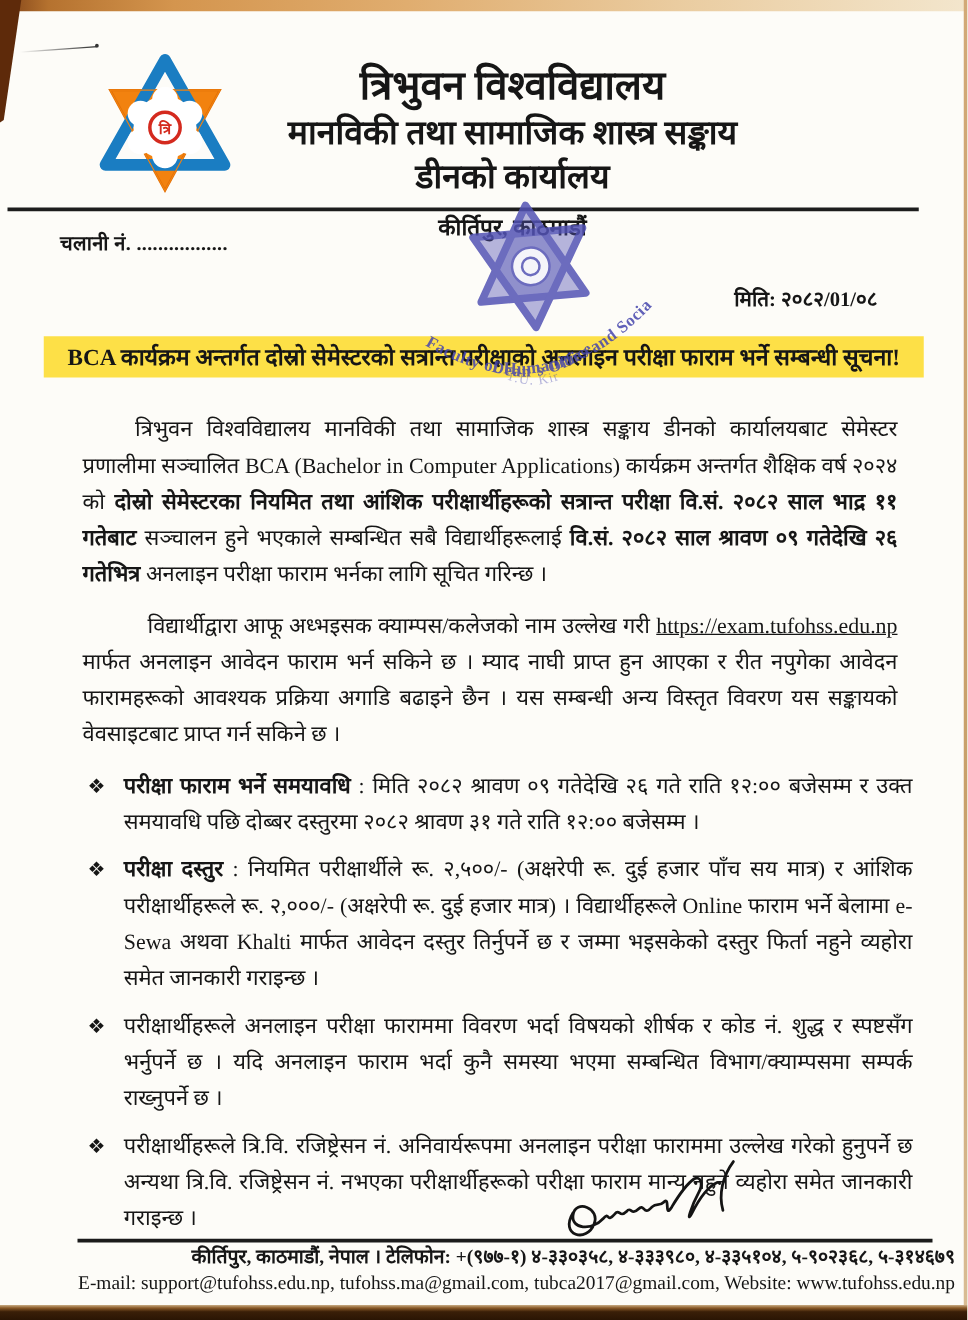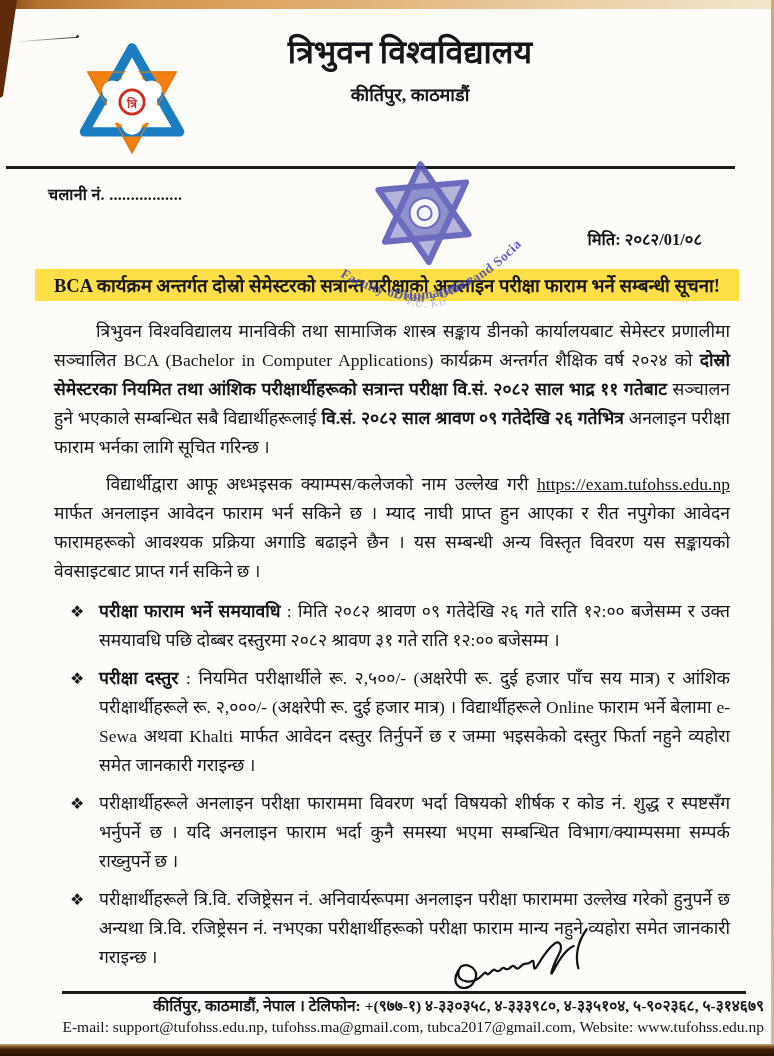--- a/index.html
+++ b/index.html
@@ -18,39 +18,39 @@
     background:linear-gradient(0deg,#2a1504 0,#3a1f08 55%,#8a5a28 80%,#c9ad85 100%);}
   .scan-left-wedge{position:absolute;top:0;left:0;}
   .pen-scratch{position:absolute;top:39px;left:16px;width:62px;height:1px;
     background:linear-gradient(90deg,rgba(120,120,120,.0),rgba(90,90,90,.8) 60%,#333 95%);
     transform:rotate(-4deg);}
   .pen-dot{position:absolute;top:35px;left:76px;width:3px;height:3px;border-radius:50%;background:#333;}
 
   
   .logo{position:absolute;top:42px;left:76px;}
   .hgroup{position:absolute;top:36px;left:64px;right:18px;text-align:center;line-height:1;}
-  .h-university{font-size:32px;font-weight:700;margin:0 0 9px;}
+  .h-university{font-size:32px;font-weight:700;margin:16px 0 9px;}
   .h-faculty{font-size:27px;font-weight:700;margin:0 0 8px;}
   .h-office{font-size:27px;font-weight:700;margin:0 0 7px;}
   .h-location{font-size:18px;font-weight:700;margin:18px;}
   .hrule{position:absolute;top:166px;left:6px;width:729px;height:3px;background:#1d1d1d;}
 
   .chalani{position:absolute;top:183px;left:48px;font-size:16px;font-weight:700;letter-spacing:.3px;text-align:center;}
   .date-line{position:absolute;top:227px;right:72px;font-size:16.5px;font-weight:700;}
 
   .stamp{position:absolute;top:158px;left:322px;transform:rotate(-5deg);opacity:.85;z-index:3;}
 
   .title-wrap{position:absolute;top:269px;left:0;right:0;text-align:center;z-index:2;}
   .title-hl{display:inline-block;background:#fde047;padding:3px 19px 4px;
     font-size:18.5px;font-weight:700;}
 
   
   .bodytext{position:absolute;top:317px;left:54px;width:676px;
     font-size:17.5px;line-height:29px;text-align:justify;}
-  .para{margin:0;}
+  .para{margin:12px;}
   .para-1{text-indent:42px;}
   .para-2{text-indent:52px;margin-top:8px;}
   .b{font-weight:700;}
   .lnk{text-decoration:underline;}
   .bullets{margin-top:11px;}
   .bullet{position:relative;padding-left:45px;margin-bottom:9px;}
   .bullet .marker{position:absolute;left:16px;top:0;font-size:16px;
     font-family:"DejaVu Sans",sans-serif;}
   .signature{position:absolute;top:920px;left:438px;z-index:2;}
 
@@ -86,20 +86,22 @@
       <circle cx="60" cy="88" r="11" fill="#ffffff"></circle>
       <circle cx="39" cy="76" r="11" fill="#ffffff"></circle>
       <circle cx="39" cy="52" r="11" fill="#ffffff"></circle>
       <circle cx="60" cy="64" r="13" fill="#ffffff" stroke="#d42a1e" stroke-width="3"></circle>
       <text x="60" y="70" text-anchor="middle" font-size="13" fill="#d42a1e" font-weight="bold">त्रि</text>
     </g>
   </svg>
 
   <div class="hgroup">
     <div class="h-university">त्रिभुवन विश्वविद्यालय</div>
+    <div class="h-faculty">मानविकी तथा सामाजिक शास्त्र सङ्काय</div>
+    <div class="h-office">डीनको कार्यालय</div>
     <div class="h-location">कीर्तिपुर, काठमाडौं</div>
   </div>
   <div class="hrule"></div>
 
   <div class="chalani">
     <span>चलानी नं.</span>
     <span>.................</span>
   </div>
   <div class="date-line">मिति: २०८२/01/०८</div>
 

